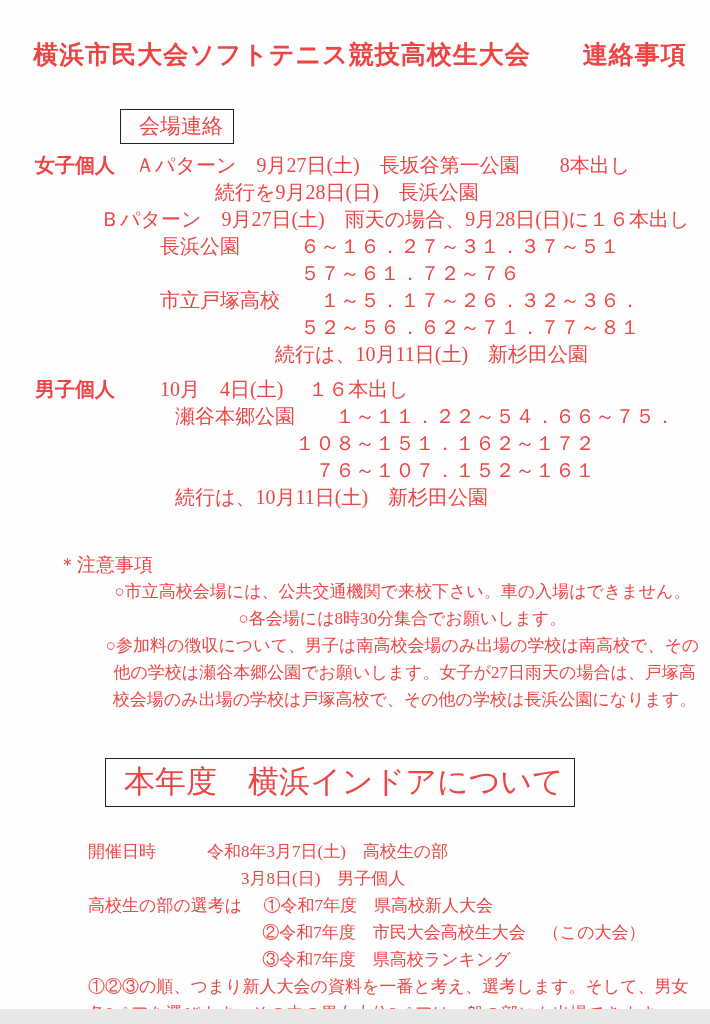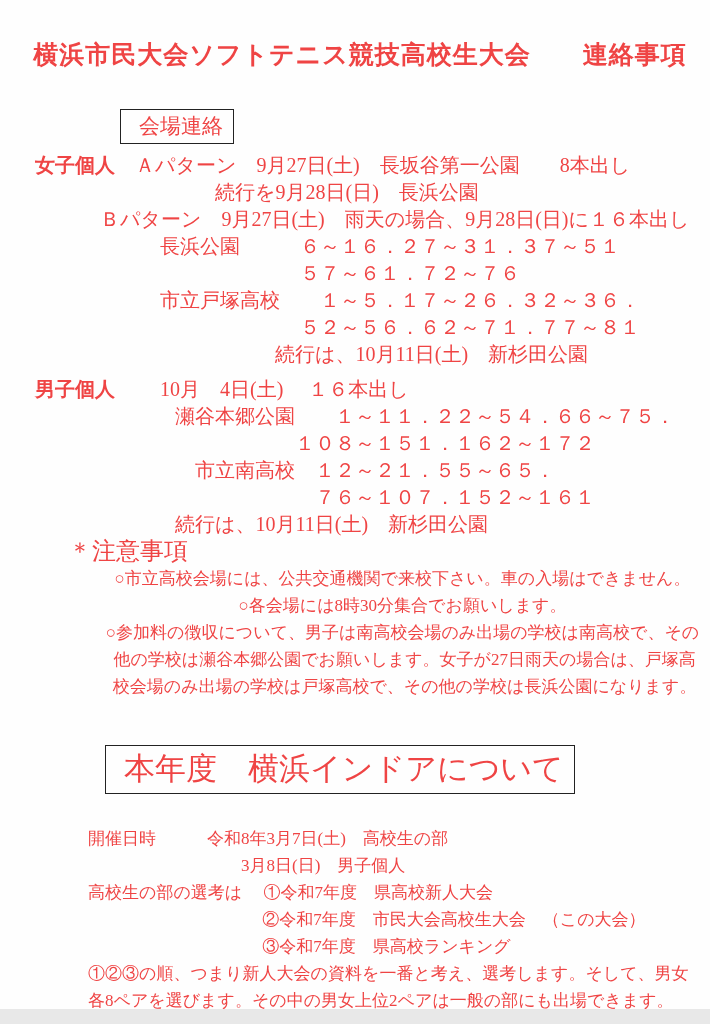--- a/index.html
+++ b/index.html
@@ -36,23 +36,24 @@
   .venue-block { margin-top: 8px; }
   .men-block { margin-top: 8px; }
   .line {
     white-space: pre;
     line-height: 27px;
     font-size: 20px;
     margin-left: 15px;
   }
   .line .bold-label { font-weight: bold; }
   .notes-heading {
+    margin-top: 40px;
     white-space: pre;
     line-height: 27px;
-    font-size: 24px;
+    font-size: 19px;
   }
   .note-line, .indoor-line {
     white-space: pre;
     line-height: 27px;
     font-size: 17px;
   }
   .notes-block { margin-top: 0; text-align: center; }
   .indoor-block { margin-top: 31px; }
 </style>
 </head>
@@ -74,21 +75,20 @@
     <div class="line">　　　　　　　　　　　　　 ５７～６１．７２～７６</div>
     <div class="line">　　　　　　 市立戸塚高校　　１～５．１７～２６．３２～３６．</div>
     <div class="line">　　　　　　　　　　　　　 ５２～５６．６２～７１．７７～８１</div>
     <div class="line">　　　　　　　　　　　　続行は、10月11日(土)　新杉田公園</div>
   </div>
 
   <div class="venue-block men-block">
     <div class="line"><span class="bold-label">男子個人</span><span>　　 10月　4日(土)　 １６本出し</span></div>
     <div class="line">　　　　　　　瀬谷本郷公園　　１～１１．２２～５４．６６～７５．</div>
     <div class="line">　　　　　　　　　　　　　１０８～１５１．１６２～１７２</div>
-    <div class="line">　　　　　　　　市立南高校　１２～２１．５５～６５．</div>
     <div class="line">　　　　　　　　　　　　　　７６～１０７．１５２～１６１</div>
     <div class="line">　　　　　　　続行は、10月11日(土)　新杉田公園</div>
   </div>
 
   <div class="notes-heading">　　＊注意事項</div>
   <div class="notes-block">
     <div class="note-line">　　　　　○市立高校会場には、公共交通機関で来校下さい。車の入場はできません。</div>
     <div class="note-line">　　　　　○各会場には8時30分集合でお願いします。</div>
     <div class="note-line">　　　　　○参加料の徴収について、男子は南高校会場のみ出場の学校は南高校で、その</div>
     <div class="note-line">　　　　　 他の学校は瀬谷本郷公園でお願いします。女子が27日雨天の場合は、戸塚高</div>

